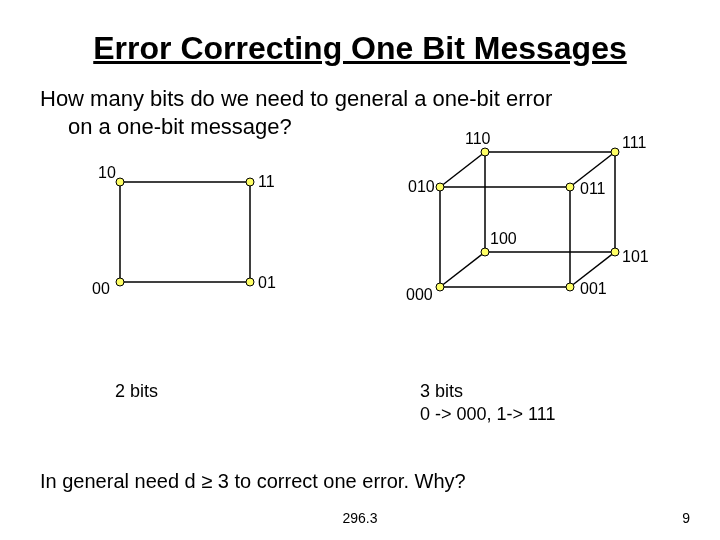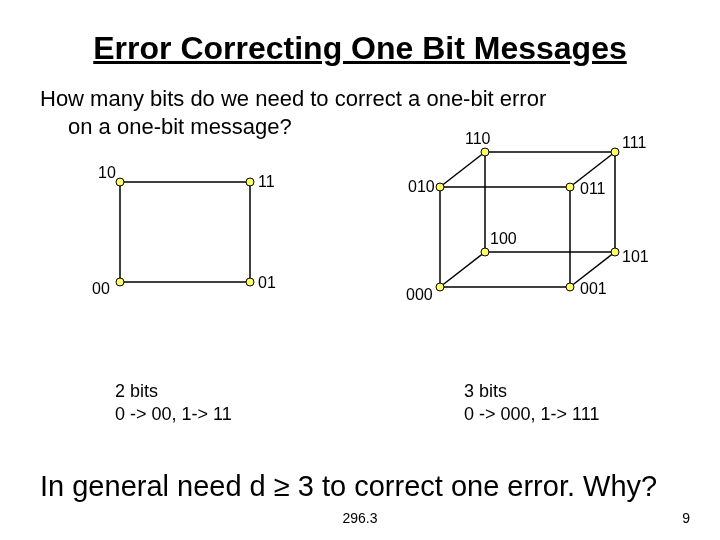--- a/index.html
+++ b/index.html
@@ -34,21 +34,21 @@
   }
   .diagram {
     position: absolute;
   }
   .caption {
     position: absolute;
     font-size: 18px;
     line-height: 1.25;
   }
   .conclusion {
-    font-size: 29px;
+    font-size: 20px;
     margin: 8px 40px 4px 40px;
   }
   .footer-center {
     position: absolute;
     bottom: 14px;
     left: 50%;
     transform: translateX(-50%);
     font-size: 14px;
     font-family: Arial, sans-serif;
     text-align: right;
@@ -64,21 +64,21 @@
     font-family: "Comic Sans MS", "Comic Sans", cursive, sans-serif;
     font-size: 16px;
   }
 </style>
 </head>
 <body>
 
 <div class="title">Error Correcting One Bit Messages</div>
 
 <div class="question">
-  <div>How many bits do we need to correct a one-bit error</div>
+  <div>How many bits do we need to general a one-bit error</div>
   <div class="question-indent">on a one-bit message?</div>
 </div>
 
 <div class="diagram-area">
 
   <svg class="diagram" style="left:80px; top:20px;" width="210" height="160">
     <rect x="40" y="20" width="130" height="100" fill="none" stroke="#000" stroke-width="1.5"></rect>
     <circle cx="40" cy="20" r="4" fill="#ffff66" stroke="#000"></circle>
     <circle cx="170" cy="20" r="4" fill="#ffff66" stroke="#000"></circle>
     <circle cx="40" cy="120" r="4" fill="#ffff66" stroke="#000"></circle>
@@ -121,24 +121,23 @@
     <text x="190" y="62">011</text>
     <text x="100" y="112">100</text>
     <text x="232" y="130">101</text>
     <text x="16" y="168">000</text>
     <text x="190" y="162">001</text>
   </svg>
 </div>
 
 <div class="caption" style="left:115px; top:380px;">
   <div>2 bits</div>
-  <div>0 -&gt; 00, 1-&gt; 11</div>
 </div>
 
-<div class="caption" style="left:420px; top:380px;margin-left:44px;">
+<div class="caption" style="left:420px; top:380px;">
   <div>3 bits</div>
   <div>0 -&gt; 000, 1-&gt; 111</div>
 </div>
 
 <div class="conclusion" style="position:absolute; top:462px;">In general need d ≥ 3 to correct one error.  Why?</div>
 
 <div class="footer-center">296.3</div>
 <div class="footer-right">9</div>
 
 </body></html>

